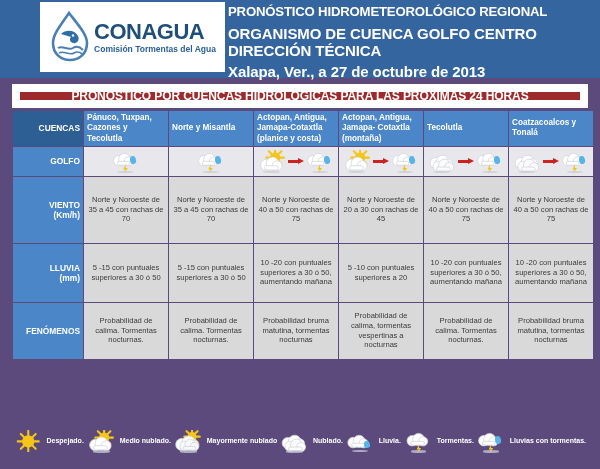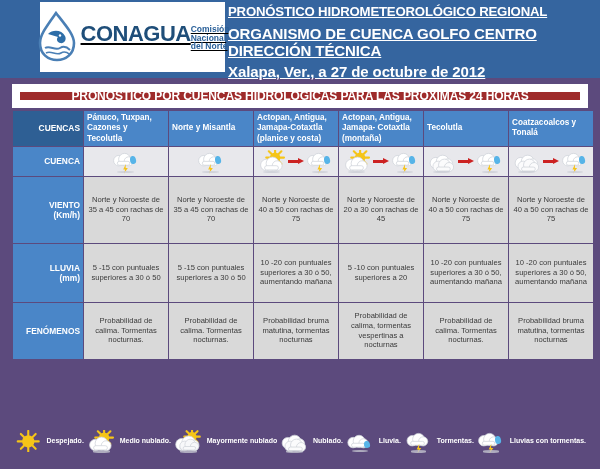--- a/index.html
+++ b/index.html
@@ -15,29 +15,29 @@
     position:absolute;left:0;top:0;width:600px;height:78px;
     background:#35659f;
   }
   .logo-box{
     position:absolute;left:40px;top:2px;width:185px;height:70px;
     background:#ffffff;
     display:flex;align-items:center;justify-content:center;
   }
   .logo-inner{display:flex;align-items:center;gap:3px;}
   .logo-mark{width:42px;height:52px;position:relative;flex:0 0 auto;}
-  .logo-text{display:flex;flex-direction:row;line-height:1;text-decoration:underline;}
+  .logo-text{display:flex;flex-direction:column;line-height:1;}
   .logo-title{
     font-size:22px;font-weight:bold;color:#1f4e79;letter-spacing:-0.5px;
   }
   .logo-sub{
     font-size:8.5px;color:#2a6099;margin-top:2px;font-weight:bold;
   }
   .head-text{
-    position:absolute;left:228px;top:4px;width:366px;color:#ffffff;text-decoration:underline;
+    position:absolute;left:228px;top:4px;width:366px;color:#ffffff;
   }
   .head-title{
     font-size:13.2px;font-weight:bold;letter-spacing:-0.2px;margin-bottom:6px;
   }
   .head-line{font-size:15px;font-weight:bold;margin-bottom:4px;letter-spacing:-0.1px;}
   
   .redbar-wrap{
     position:absolute;left:12px;top:84px;width:576px;height:24px;
     background:#ffffff;padding:8px;box-sizing:border-box;
   }
@@ -123,28 +123,28 @@
         <svg width="42" height="52" viewBox="0 0 42 52" xmlns="http://www.w3.org/2000/svg">
           <path d="M20 2 C10 16, 4 24, 4 32 C4 43, 12 49, 21 49 C30 49, 38 43, 38 32 C38 24, 31 16, 20 2 Z" fill="none" stroke="#4a7fb5" stroke-width="2.6"></path>
           <path d="M12 23 C17 18, 26 19, 29 25 C31 29, 28 33, 24 32 C21 31, 20 28, 22 26" fill="#2e6ea8"></path>
           <ellipse cx="24" cy="24.5" rx="1.2" ry="1.2" fill="#ffffff"></ellipse>
           <path d="M9 37 C14 34, 19 40, 24 37 C28 34.5, 32 37, 34 39" fill="none" stroke="#4a7fb5" stroke-width="2"></path>
           <path d="M10 42 C15 39, 20 45, 25 42 C29 39.5, 32 42, 34 43.5" fill="none" stroke="#4a7fb5" stroke-width="1.6"></path>
         </svg>
       </div>
       <div class="logo-text">
         <div class="logo-title">CONAGUA</div>
-        <div class="logo-sub">Comisión Nacional del Norte</div>
+        <div class="logo-sub">Comisión Tormentas del Agua</div>
       </div>
     </div>
   </div>
   <div class="head-text">
     <div class="head-title">PRONÓSTICO HIDROMETEOROLÓGICO REGIONAL</div>
     <div class="head-line">ORGANISMO DE CUENCA GOLFO CENTRO  DIRECCIÓN TÉCNICA</div>
-    <div class="head-line">Xalapa, Ver., a 27 de octubre de 2012</div>
+    <div class="head-line">Xalapa, Ver., a 27 de octubre de 2013</div>
   </div>
 </div>
 
 <div class="redbar-wrap">
   <div class="redbar">PRONÓSTICO POR CUENCAS HIDROLÓGICAS PARA LAS PRÓXIMAS 24 HORAS</div>
 </div>
 
 <table class="table">
   <colgroup>
     <col style="width:70px">
@@ -161,21 +161,21 @@
       <td class="rowlabel dark">CUENCAS</td>
       <td class="colhead">Pánuco, Tuxpan, Cazones y Tecolutla</td>
       <td class="colhead">Norte y Misantla</td>
       <td class="colhead">Actopan, Antigua, Jamapa-Cotaxtla (planice y costa)</td>
       <td class="colhead">Actopan, Antigua, Jamapa- Cotaxtla (montaña)</td>
       <td class="colhead">Tecolutla</td>
       <td class="colhead">Coatzacoalcos y Tonalá</td>
     </tr>
 
     <tr>
-      <td class="rowlabel">CUENCA</td>
+      <td class="rowlabel">GOLFO</td>
       <td class="cell sky">
           <div class="skywrap">
             <div class="wi" style="width: 28.5px; height: 22.8px;">
               <svg width="28.5" height="22.799999999999997" style="position: absolute; left: 0px; top: 0px;">
                 <g>
                   <circle cx="6.84" cy="10.677999999999999" r="5.244" fill="#ffffff" stroke="#cfd3da" stroke-width="0.76"></circle>
                   <circle cx="12.540000000000001" cy="9.31" r="5.928" fill="#ffffff" stroke="#cfd3da" stroke-width="0.76"></circle>
                   <circle cx="16.72" cy="11.361999999999998" r="4.5600000000000005" fill="#ffffff" stroke="#cfd3da" stroke-width="0.76"></circle>
                   <rect x="5.319999999999999" y="11.361999999999998" width="12.540000000000001" height="3.876" rx="1.938" fill="#ffffff" stroke="#cfd3da" stroke-width="0.76"></rect>
                 </g>

